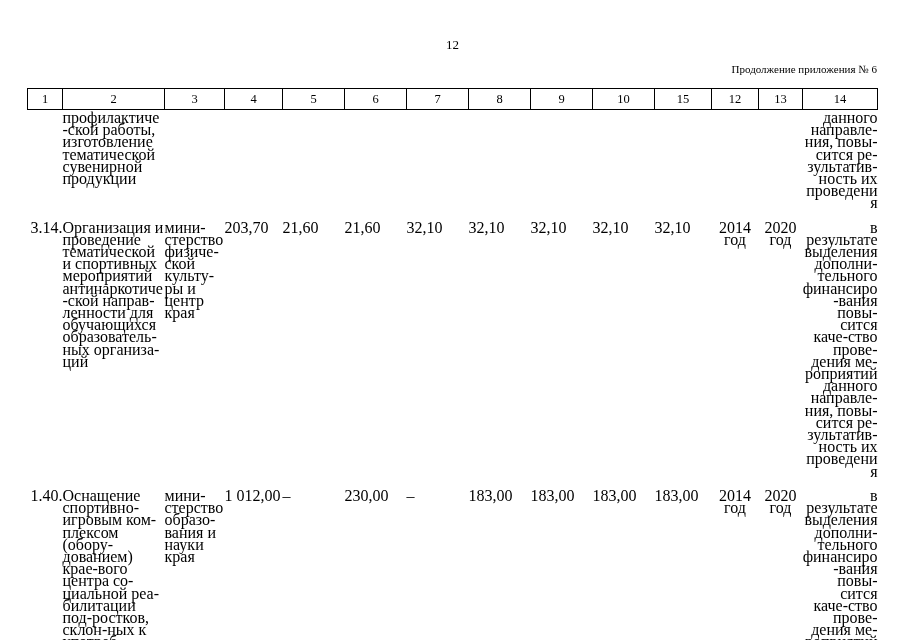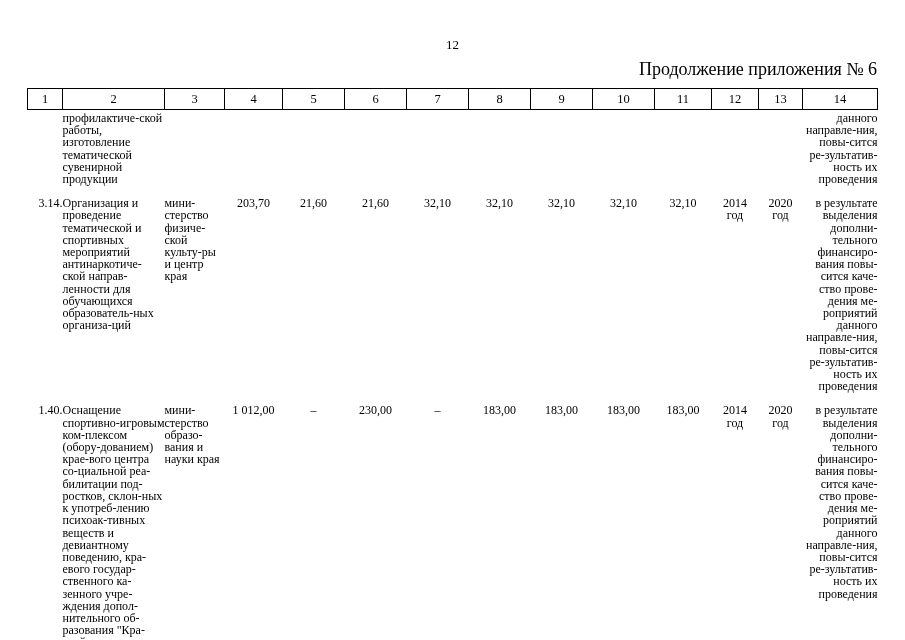--- a/index.html
+++ b/index.html
@@ -33,21 +33,21 @@
     font-size: 13px;
     line-height: 14px;
   }
 
   .continuation {
     position: absolute;
     top: 62px;
     left: 0;
     width: 877px;
     text-align: right;
-    font-size: 18px;
+    font-size: 11px;
     line-height: 14px;
   }
 
   .tbl-wrap {
     position: absolute;
     top: 88px;
     left: 27px;
   }
 
   table.main {
@@ -69,29 +69,29 @@
     text-align: center;
     font-size: 12.5px;
     height: 20px;
     line-height: 20px;
     vertical-align: middle;
   }
 
   
   tr.body-row td {
     border: none;
-    font-size: 12px;
+    font-size: 16px;
     line-height: 12.2px;
     padding-top: 2px;
   }
 
   .c-num   { text-align: right;  padding-right: 4px; }
   .c-name  { text-align: left;   padding-left: 5px; padding-right: 3px; }
   .c-org   { text-align: left;   padding-left: 5px; padding-right: 3px; }
-  .c-val   { text-align: center; }
+  .c-val   { text-align: left; }
   .c-year  { text-align: center; }
   .c-res   { text-align: right;   padding-left: 5px; padding-right: 3px; }
 
   .yr-line2 { display: block; }
 
   .spacer-row td { height: 10px; font-size: 1px; line-height: 1px; }
 
   
   .wrapcol { word-wrap: break-word; overflow-wrap: break-word; hyphens: manual; }
 </style>
@@ -128,21 +128,21 @@
         <td>1</td>
         <td>2</td>
         <td>3</td>
         <td>4</td>
         <td>5</td>
         <td>6</td>
         <td>7</td>
         <td>8</td>
         <td>9</td>
         <td>10</td>
-        <td>11</td>
+        <td>15</td>
         <td>12</td>
         <td>13</td>
         <td>14</td>
       </tr>
 
       <tr class="body-row">
         <td class="c-num"></td>
         <td class="c-name wrapcol">профилактиче-ской работы, изготовление тематической сувенирной продукции</td>
         <td class="c-org wrapcol"></td>
         <td class="c-val"></td>

